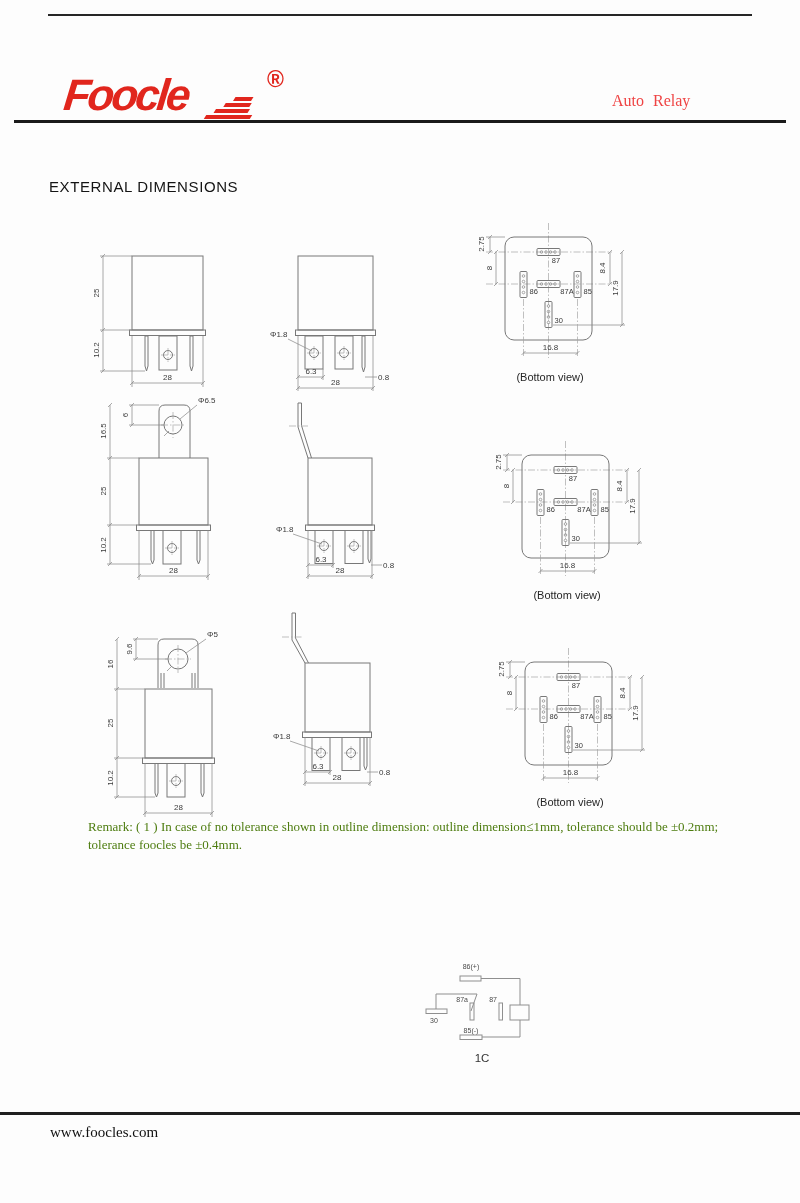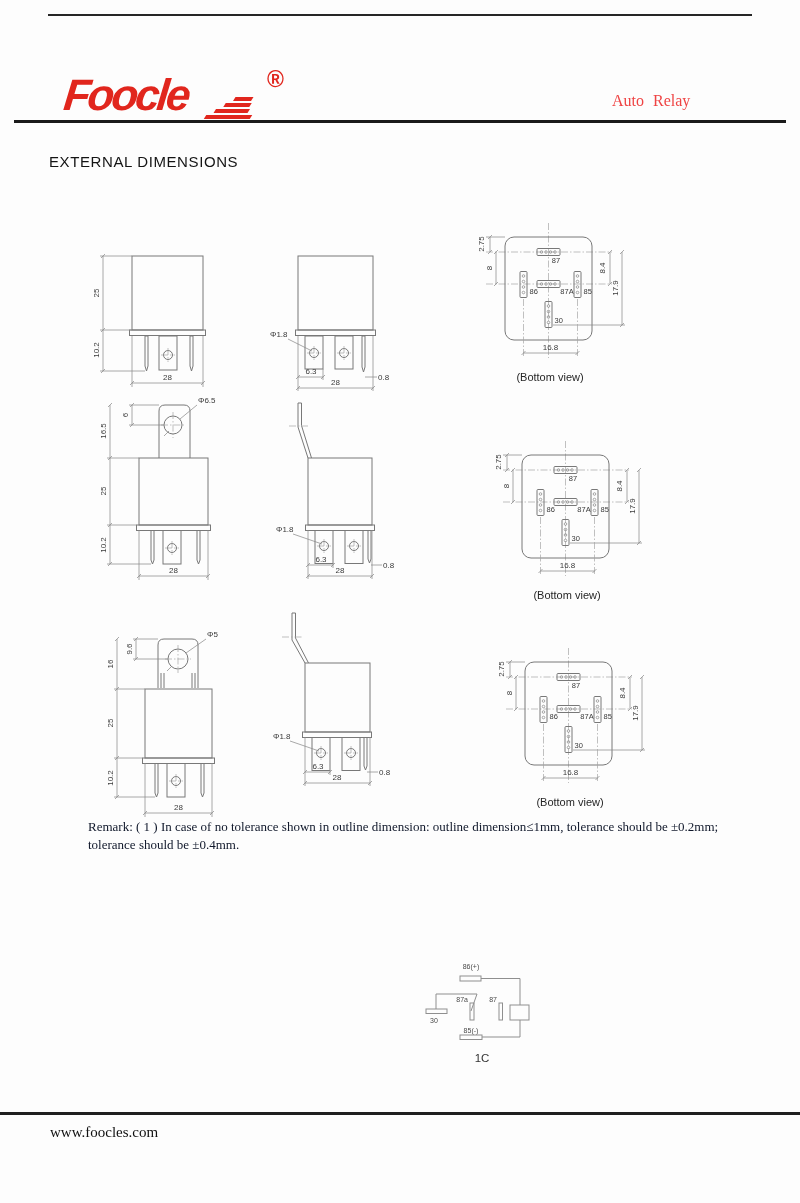--- a/index.html
+++ b/index.html
@@ -7,23 +7,23 @@
         font-family:"Liberation Sans",sans-serif;overflow:hidden;}
   .abs{position:absolute;}
   .rule{background:#262626;}
   
   #logo-text{font:italic 700 44px "Liberation Sans",sans-serif;color:#e1261d;
              letter-spacing:-3px;transform:skewX(-6deg);display:inline-block;}
   #reg-mark{position:absolute;left:203px;top:10px;font-size:23px;color:#e1261d;font-weight:700;}
   .swoosh{position:absolute;transform:skewX(-32deg);}
   .swoosh div{height:3.5px;background:#e1261d;margin-bottom:2.5px;}
   #product-name{font-family:"Liberation Serif",serif;font-size:16px;color:#ef4444;word-spacing:5px;}
-  #section-title{font-size:15px;color:#141414;letter-spacing:0.6px;}
+  #section-title{font-size:15px;color:#141414;letter-spacing:0.6px;margin-top:25px;}
   
-  #remark{font-family:"Liberation Serif",serif;font-size:13px;line-height:17.5px;color:#0f172a;width:650px;}
+  #remark{font-family:"Liberation Serif",serif;font-size:13px;line-height:17.5px;color:#4d7c0f;width:650px;}
   
   #footer-url{font-family:"Liberation Serif",serif;font-size:15px;color:#111;}
   
   svg{display:block;}
   .dr{stroke:#787878;fill:none;stroke-width:1;}
   .dm{stroke:#8c8c8c;fill:none;stroke-width:0.75;}
   .cl{stroke:#a5a5a5;fill:none;stroke-width:0.7;stroke-dasharray:7 2 1.5 2;}
   .dt{font:8px "Liberation Sans",sans-serif;fill:#3a3a3a;}
   .pt{font:7.5px "Liberation Sans",sans-serif;fill:#3a3a3a;}
   .cap{font:11px "Liberation Sans",sans-serif;fill:#262626;}
@@ -499,21 +499,21 @@
     <line class="dm" x1="68.5" y1="148" x2="122.5" y2="148"></line>
     <line class="dm" x1="66.5" y1="150" x2="70.5" y2="146"></line>
         <line class="dm" x1="120.5" y1="150" x2="124.5" y2="146"></line>
     <text class="dt" x="95.5" y="145" text-anchor="middle">16.8</text>
     <text class="cap" x="95" y="176" text-anchor="middle">(Bottom view)</text>
   </svg>
 </div>
 
   <div class="abs" id="remark" style="left:88px;top:818px;">
     <div>Remark: ( 1 ) In case of no tolerance shown in outline dimension: outline dimension≤1mm, tolerance should be ±0.2mm;</div>
-    <div>tolerance should be ±0.4mm.</div>
+    <div>tolerance foocles be ±0.4mm.</div>
   </div>
 
 
   <div class="abs" style="left:416px;top:952px;">
     <svg width="135" height="118" viewBox="0 0 135 118">
       <text class="ct" x="55" y="17" text-anchor="middle">86(+)</text>
       <rect class="cw" x="44" y="24" width="21" height="5"></rect>
       <path class="cw" d="M65,26.5 H104 V53"></path>
       <rect class="cw" x="94" y="53" width="19" height="15"></rect>
       <rect class="cw" x="10" y="57" width="21" height="4.5"></rect>

